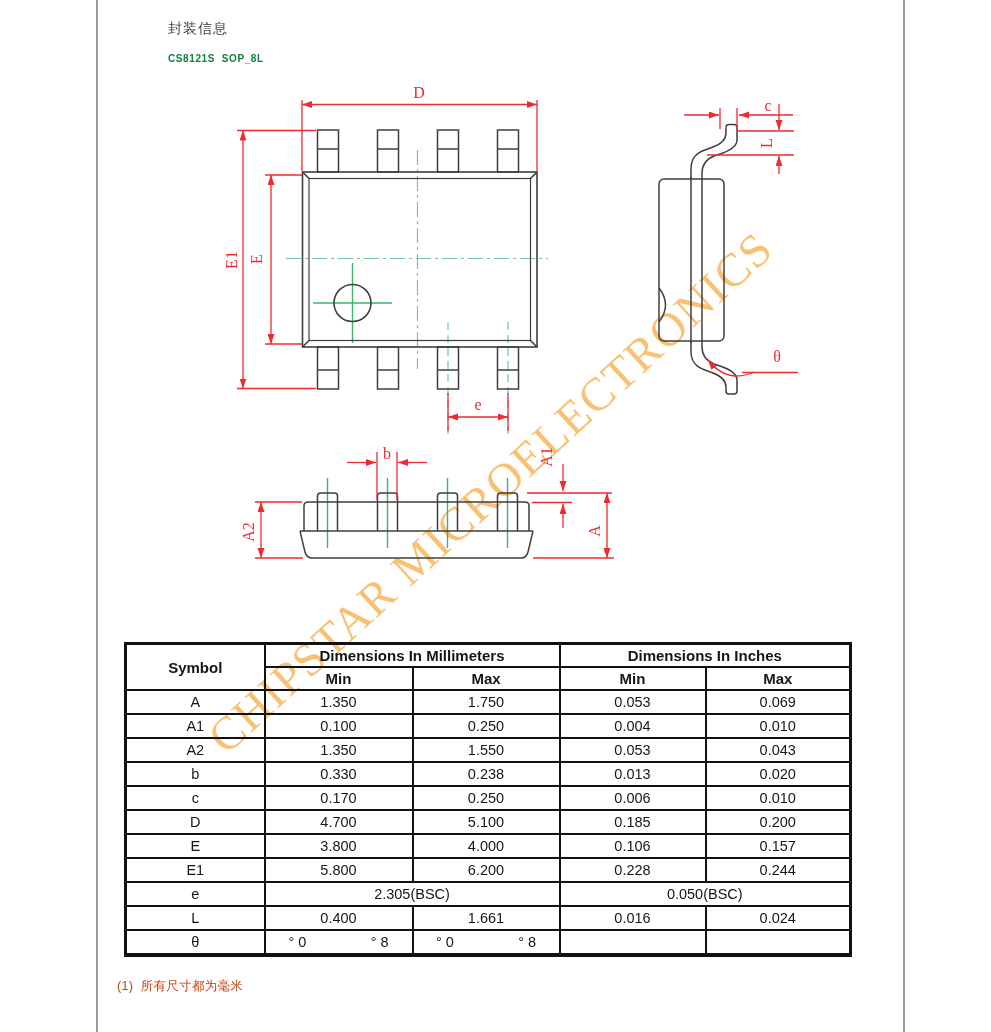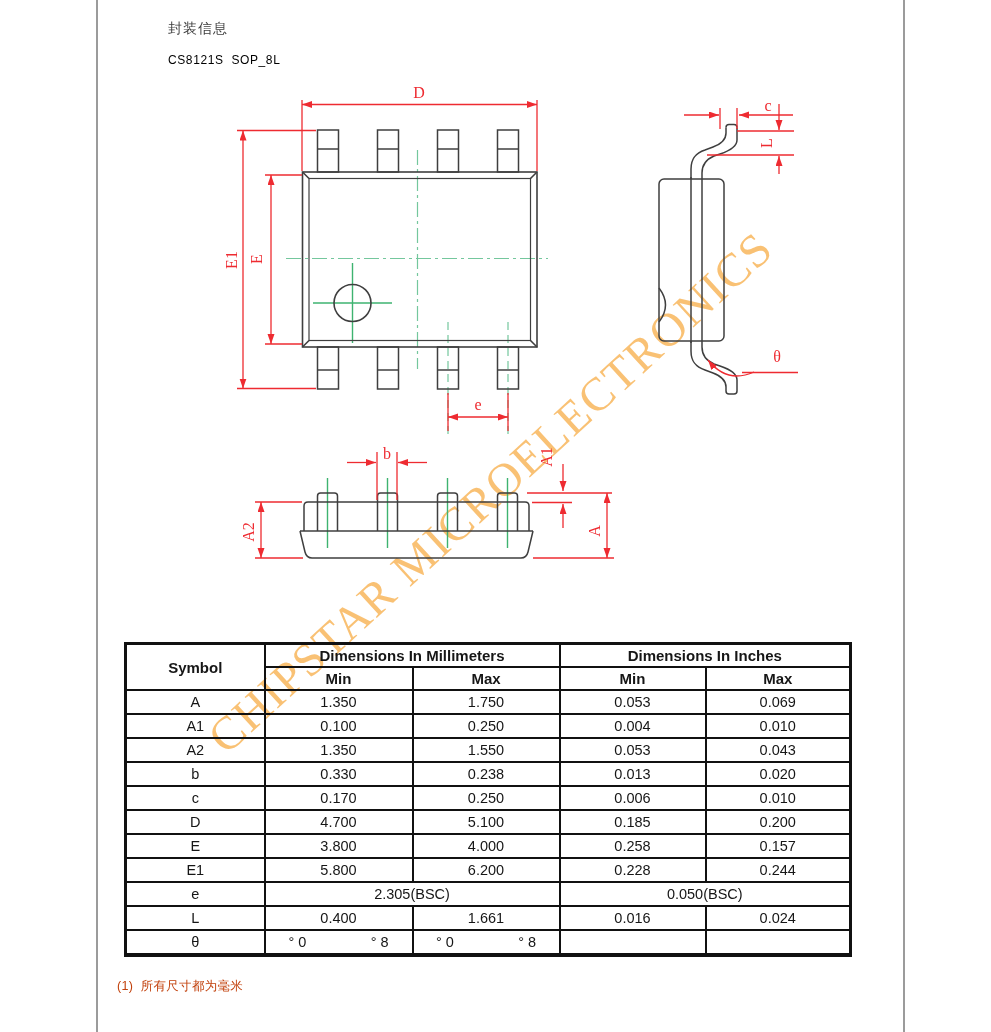--- a/index.html
+++ b/index.html
@@ -8,22 +8,22 @@
     background:#ffffff;font-family:"Liberation Sans",sans-serif;
   }
   .pageline{position:absolute;top:0;height:1032px;width:0;border-left:2px solid #9b9b9b;}
   .pageline.left{left:96px;}
   .pageline.right{left:903px;}
   .doc-title{
     position:absolute;left:168px;top:20px;font-size:14px;color:#3e3e3e;
     letter-spacing:1px;white-space:pre;
   }
   .doc-subtitle{
-    position:absolute;left:168px;top:53px;font-size:12px;font-weight:normal;
-    color:#000000;letter-spacing:.6px;white-space:pre;
+    position:absolute;left:168px;top:53px;font-size:10px;font-weight:bold;
+    color:#15803d;letter-spacing:.6px;white-space:pre;
   }
   .footnote{
     position:absolute;left:117px;top:978px;font-size:12.5px;color:#c2410c;
     letter-spacing:.3px;white-space:pre;
   }
   svg.drawing{position:absolute;left:0;top:0;z-index:1;}
   .dims-table{
     position:absolute;left:124px;top:642px;width:725px;z-index:2;
     border-collapse:collapse;table-layout:fixed;color:#161616;
     background:transparent;
@@ -276,21 +276,21 @@
     <td>D</td>
     <td>4.700</td>
     <td>5.100</td>
     <td>0.185</td>
     <td>0.200</td>
   </tr>
   <tr>
     <td>E</td>
     <td>3.800</td>
     <td>4.000</td>
-    <td>0.258</td>
+    <td>0.106</td>
     <td>0.157</td>
   </tr>
   <tr>
     <td>E1</td>
     <td>5.800</td>
     <td>6.200</td>
     <td>0.228</td>
     <td>0.244</td>
   </tr>
   <tr>

